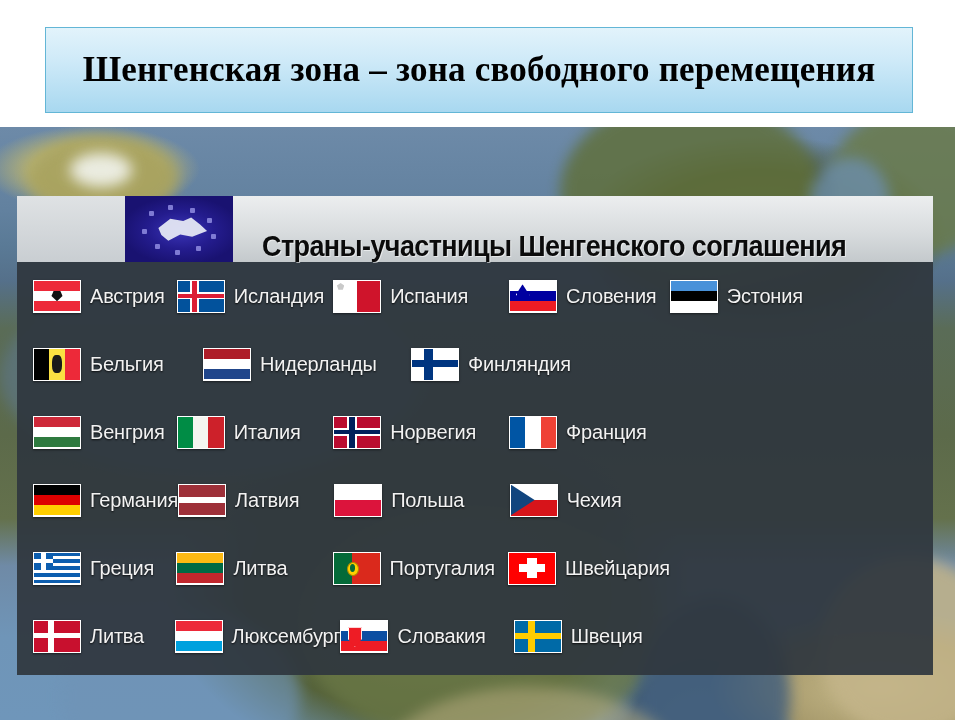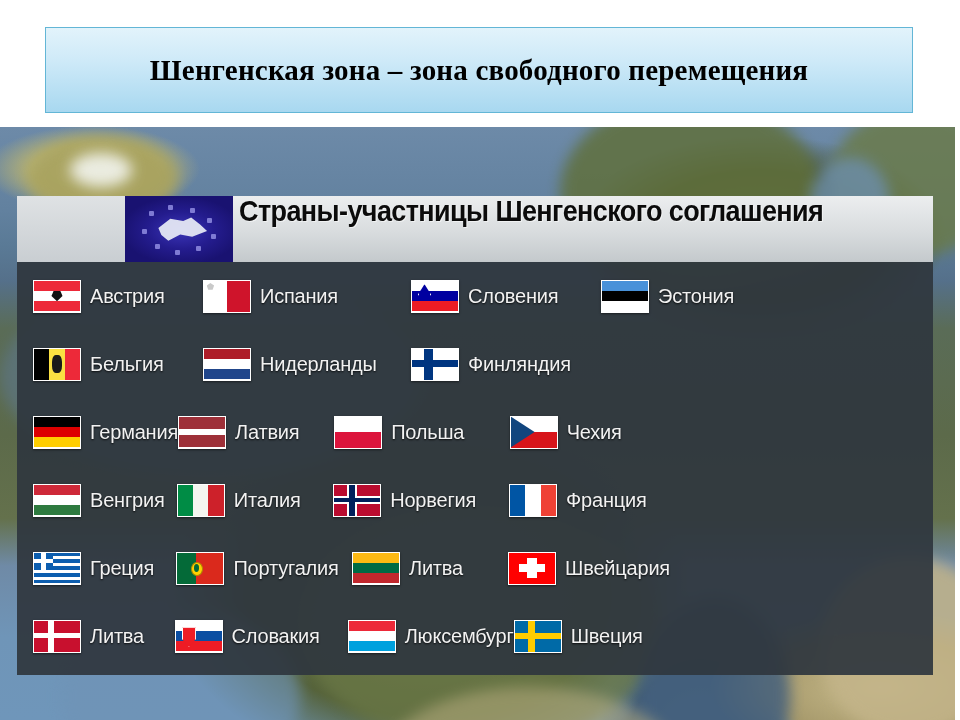--- a/index.html
+++ b/index.html
@@ -14,21 +14,21 @@
   .title-banner{
     position:absolute;left:45px;top:27px;width:868px;height:86px;
     background:linear-gradient(180deg,#e2f3fb 0%,#cfeaf8 38%,#a8d8f0 100%);
     border:1px solid #63b6d6;
     box-sizing:border-box;
     display:flex;align-items:center;justify-content:center;
     z-index:30;
   }
   .title-text{
     font-family:"Liberation Serif","DejaVu Serif",serif;
-    font-weight:700;font-size:29px;color:#000;letter-spacing:.2px;
+    font-weight:700;font-size:35px;color:#000;letter-spacing:.2px;
     white-space:nowrap;
   }
 
   
   .map{
     position:absolute;left:0px;top:127px;width:955px;height:593px;
     overflow:hidden;
     background:
       
       radial-gradient(ellipse 150px 60px at 92px 42px, #cfd3b4 0%, #b5b174 40%, rgba(120,126,70,0) 72%),
@@ -74,21 +74,21 @@
   .emblem-shape{
     position:absolute;left:30%;top:30%;width:46%;height:44%;
     background:#e9edf6;
     clip-path:polygon(2% 42%,26% 10%,52% 18%,68% 6%,86% 30%,100% 52%,70% 72%,46% 64%,22% 86%,8% 66%);
     opacity:.92;
   }
   .emblem-star{position:absolute;width:5px;height:5px;background:#8f8ce0;border-radius:1px;opacity:.85;}
   .hdr-title{
     flex:1;
     background:linear-gradient(180deg,#eceeef 0%,#d8dcde 55%,#c4c9cc 100%);
-    display:flex;align-items:flex-start;padding-left:6px;
+    display:flex;align-items:flex-end;padding-left:29px;
   }
   .hdr-title-text{
     font-family:"Liberation Sans","DejaVu Sans",sans-serif;
     font-weight:700;font-size:27px;color:#0b0b0b;
     letter-spacing:-0.6px;white-space:nowrap;
     transform:scaleY(1.12);transform-origin:left center;
     text-shadow:1px 1px 0 rgba(255,255,255,.55);
   }
 
   
@@ -171,20 +171,30 @@
         <div class="row">
           <div class="cell c1">
             <div class="flag">
               <div class="hb" style="top:0%;height:33%;background:#ED2939"></div>
               <div class="hb" style="top:33%;height:34%;background:#FFFFFF"></div>
               <div class="hb" style="top:67%;height:33%;background:#ED2939"></div>
               <div class="emb" style="left:38%;top:33%;width:24%;height:34%;background:#111;clip-path:polygon(20% 0,80% 0,100% 50%,50% 100%,0 50%)"></div>
             </div>
             <span class="cname">Австрия</span>
           </div>
+          <div class="cell c2">
+            <div class="flag">
+              <div class="emb" style="left:0;top:0;width:100%;height:100%;background:#02529C"></div>
+              <div class="emb" style="left:27%;top:0;width:20%;height:100%;background:#fff"></div>
+              <div class="emb" style="left:0;top:38%;width:100%;height:22%;background:#fff"></div>
+              <div class="emb" style="left:32%;top:0;width:10%;height:100%;background:#DC1E35"></div>
+              <div class="emb" style="left:0;top:44%;width:100%;height:11%;background:#DC1E35"></div>
+            </div>
+            <span class="cname">Исландия</span>
+          </div>
           <div class="cell c3">
             <div class="flag">
               <div class="vb" style="left:0%;width:50%;background:#FFFFFF"></div>
               <div class="vb" style="left:50%;width:50%;background:#CF142B"></div>
               <div class="emb" style="left:6%;top:8%;width:16%;height:22%;background:#c9c9c9;clip-path:polygon(50% 0,100% 38%,80% 100%,20% 100%,0 38%)"></div>
             </div>
             <span class="cname">Испания</span>
           </div>
           <div class="cell c4">
             <div class="flag">
@@ -222,54 +232,20 @@
             </div>
             <span class="cname">Нидерланды</span>
           </div>
           <div class="cell c4">
             <div class="flag">
               <div class="emb" style="left:0;top:0;width:100%;height:100%;background:#FFFFFF"></div>
               <div class="emb" style="left:26%;top:0;width:20%;height:100%;background:#003580"></div>
               <div class="emb" style="left:0;top:38%;width:100%;height:22%;background:#003580"></div>
             </div>
             <span class="cname">Финляндия</span>
-          </div>
-          <div class="cell c5"></div>
-        </div>
-        <div class="row">
-          <div class="cell c1">
-            <div class="flag">
-              <div class="hb" style="top:0%;height:33%;background:#000000"></div>
-              <div class="hb" style="top:33%;height:34%;background:#DD0000"></div>
-              <div class="hb" style="top:67%;height:33%;background:#FFCE00"></div>
-            </div>
-            <span class="cname">Германия</span>
-          </div>
-          <div class="cell c2">
-            <div class="flag">
-              <div class="hb" style="top:0%;height:40%;background:#9E3039"></div>
-              <div class="hb" style="top:40%;height:20%;background:#FFFFFF"></div>
-              <div class="hb" style="top:60%;height:40%;background:#9E3039"></div>
-            </div>
-            <span class="cname">Латвия</span>
-          </div>
-          <div class="cell c3">
-            <div class="flag">
-              <div class="hb" style="top:0%;height:50%;background:#FFFFFF"></div>
-              <div class="hb" style="top:50%;height:50%;background:#DC143C"></div>
-            </div>
-            <span class="cname">Польша</span>
-          </div>
-          <div class="cell c4">
-            <div class="flag">
-              <div class="hb" style="top:0%;height:50%;background:#FFFFFF"></div>
-              <div class="hb" style="top:50%;height:50%;background:#D7141A"></div>
-              <div class="emb" style="left:0;top:0;width:100%;height:100%;background:#11457E;clip-path:polygon(0 0,52% 50%,0 100%)"></div>
-            </div>
-            <span class="cname">Чехия</span>
           </div>
           <div class="cell c5"></div>
         </div>
         <div class="row">
           <div class="cell c1">
             <div class="flag">
               <div class="hb" style="top:0%;height:33%;background:#CE2939"></div>
               <div class="hb" style="top:33%;height:34%;background:#FFFFFF"></div>
               <div class="hb" style="top:67%;height:33%;background:#2E7A3F"></div>
             </div>
@@ -293,20 +269,54 @@
             </div>
             <span class="cname">Норвегия</span>
           </div>
           <div class="cell c4">
             <div class="flag">
               <div class="vb" style="left:0%;width:33.3%;background:#0055A4"></div>
               <div class="vb" style="left:33.3%;width:33.4%;background:#FFFFFF"></div>
               <div class="vb" style="left:66.7%;width:33.3%;background:#EF4135"></div>
             </div>
             <span class="cname">Франция</span>
+          </div>
+          <div class="cell c5"></div>
+        </div>
+        <div class="row">
+          <div class="cell c1">
+            <div class="flag">
+              <div class="hb" style="top:0%;height:33%;background:#000000"></div>
+              <div class="hb" style="top:33%;height:34%;background:#DD0000"></div>
+              <div class="hb" style="top:67%;height:33%;background:#FFCE00"></div>
+            </div>
+            <span class="cname">Германия</span>
+          </div>
+          <div class="cell c2">
+            <div class="flag">
+              <div class="hb" style="top:0%;height:40%;background:#9E3039"></div>
+              <div class="hb" style="top:40%;height:20%;background:#FFFFFF"></div>
+              <div class="hb" style="top:60%;height:40%;background:#9E3039"></div>
+            </div>
+            <span class="cname">Латвия</span>
+          </div>
+          <div class="cell c3">
+            <div class="flag">
+              <div class="hb" style="top:0%;height:50%;background:#FFFFFF"></div>
+              <div class="hb" style="top:50%;height:50%;background:#DC143C"></div>
+            </div>
+            <span class="cname">Польша</span>
+          </div>
+          <div class="cell c4">
+            <div class="flag">
+              <div class="hb" style="top:0%;height:50%;background:#FFFFFF"></div>
+              <div class="hb" style="top:50%;height:50%;background:#D7141A"></div>
+              <div class="emb" style="left:0;top:0;width:100%;height:100%;background:#11457E;clip-path:polygon(0 0,52% 50%,0 100%)"></div>
+            </div>
+            <span class="cname">Чехия</span>
           </div>
           <div class="cell c5"></div>
         </div>
         <div class="row">
           <div class="cell c1">
             <div class="flag">
               <div class="hb" style="top:0%;height:11.1%;background:#0D5EAF"></div>
               <div class="hb" style="top:11.1%;height:11.1%;background:#FFFFFF"></div>
               <div class="hb" style="top:22.2%;height:11.1%;background:#0D5EAF"></div>
               <div class="hb" style="top:33.3%;height:11.1%;background:#FFFFFF"></div>
@@ -314,73 +324,73 @@
               <div class="hb" style="top:55.5%;height:11.1%;background:#FFFFFF"></div>
               <div class="hb" style="top:66.6%;height:11.1%;background:#0D5EAF"></div>
               <div class="hb" style="top:77.7%;height:11.1%;background:#FFFFFF"></div>
               <div class="hb" style="top:88.8%;height:11.2%;background:#0D5EAF"></div>
               <div class="emb" style="left:0;top:0;width:41%;height:55%;background:#0D5EAF"></div>
               <div class="emb" style="left:15%;top:0;width:11%;height:55%;background:#fff"></div>
               <div class="emb" style="left:0;top:22%;width:41%;height:11%;background:#fff"></div>
             </div>
             <span class="cname">Греция</span>
           </div>
+          <div class="cell c2">
+            <div class="flag">
+              <div class="hb" style="top:0%;height:33%;background:#FDB913"></div>
+              <div class="hb" style="top:33%;height:34%;background:#006A44"></div>
+              <div class="hb" style="top:67%;height:33%;background:#C1272D"></div>
+            </div>
+            <span class="cname">Литва</span>
+          </div>
           <div class="cell c3">
             <div class="flag">
               <div class="vb" style="left:0%;width:40%;background:#046A38"></div>
               <div class="vb" style="left:40%;width:60%;background:#DA291C"></div>
               <div class="emb" style="left:30%;top:30%;width:22%;height:40%;background:#FFD100;border-radius:50%;border:1px solid #b08a00"></div>
               <div class="emb" style="left:35%;top:37%;width:12%;height:26%;background:#046A38;border-radius:50%"></div>
             </div>
             <span class="cname">Португалия</span>
           </div>
-          <div class="cell c2">
-            <div class="flag">
-              <div class="hb" style="top:0%;height:33%;background:#FDB913"></div>
-              <div class="hb" style="top:33%;height:34%;background:#006A44"></div>
-              <div class="hb" style="top:67%;height:33%;background:#C1272D"></div>
-            </div>
-            <span class="cname">Литва</span>
-          </div>
           <div class="cell c4">
             <div class="flag">
               <div class="emb" style="left:0;top:0;width:100%;height:100%;background:#FF0000"></div>
               <div class="emb" style="left:40%;top:18%;width:20%;height:64%;background:#fff"></div>
               <div class="emb" style="left:22%;top:37%;width:56%;height:26%;background:#fff"></div>
             </div>
             <span class="cname">Швейцария</span>
           </div>
           <div class="cell c5"></div>
         </div>
         <div class="row">
           <div class="cell c1">
             <div class="flag">
               <div class="emb" style="left:0;top:0;width:100%;height:100%;background:#C8102E"></div>
               <div class="emb" style="left:30%;top:0;width:14%;height:100%;background:#fff"></div>
               <div class="emb" style="left:0;top:40%;width:100%;height:18%;background:#fff"></div>
             </div>
             <span class="cname">Литва</span>
+          </div>
+          <div class="cell c2">
+            <div class="flag">
+              <div class="hb" style="top:0%;height:33%;background:#ED2939"></div>
+              <div class="hb" style="top:33%;height:34%;background:#FFFFFF"></div>
+              <div class="hb" style="top:67%;height:33%;background:#00A1DE"></div>
+            </div>
+            <span class="cname">Люксембург</span>
           </div>
           <div class="cell c3">
             <div class="flag">
               <div class="hb" style="top:0%;height:33%;background:#FFFFFF"></div>
               <div class="hb" style="top:33%;height:34%;background:#0B4EA2"></div>
               <div class="hb" style="top:67%;height:33%;background:#EE1C25"></div>
               <div class="emb" style="left:14%;top:22%;width:26%;height:56%;background:#EE1C25;border:1px solid #fff;clip-path:polygon(0 0,100% 0,100% 60%,50% 100%,0 60%)"></div>
             </div>
             <span class="cname">Словакия</span>
           </div>
-          <div class="cell c2">
-            <div class="flag">
-              <div class="hb" style="top:0%;height:33%;background:#ED2939"></div>
-              <div class="hb" style="top:33%;height:34%;background:#FFFFFF"></div>
-              <div class="hb" style="top:67%;height:33%;background:#00A1DE"></div>
-            </div>
-            <span class="cname">Люксембург</span>
-          </div>
           <div class="cell c4">
             <div class="flag">
               <div class="emb" style="left:0;top:0;width:100%;height:100%;background:#006AA7"></div>
               <div class="emb" style="left:28%;top:0;width:16%;height:100%;background:#FECC00"></div>
               <div class="emb" style="left:0;top:40%;width:100%;height:20%;background:#FECC00"></div>
             </div>
             <span class="cname">Швеция</span>
           </div>
           <div class="cell c5"></div>
         </div>

